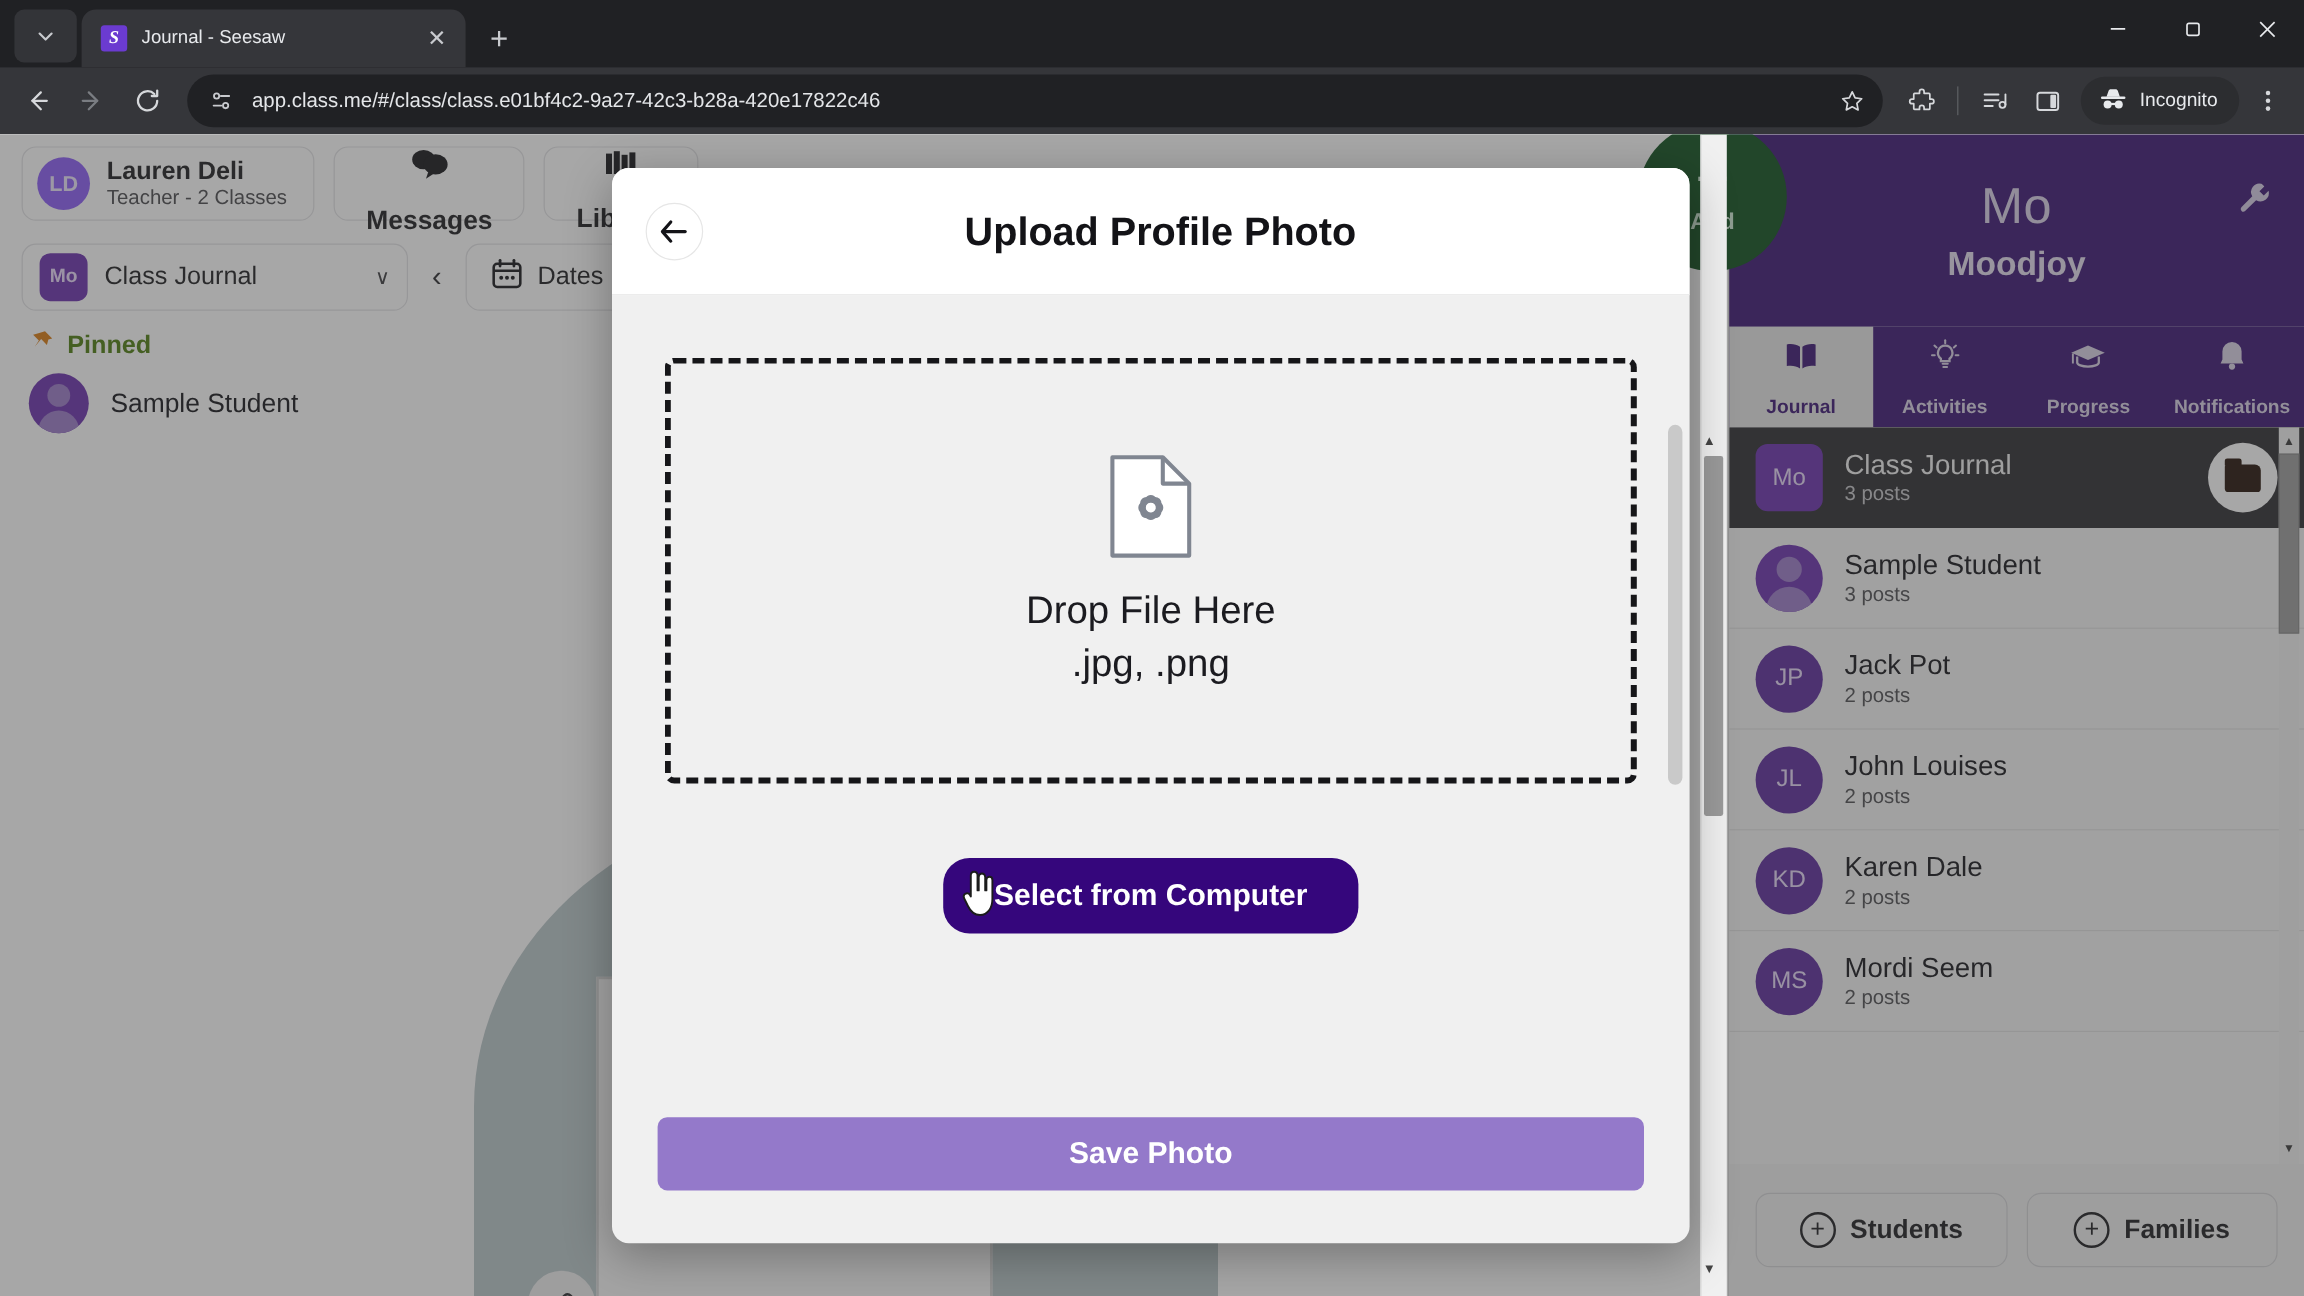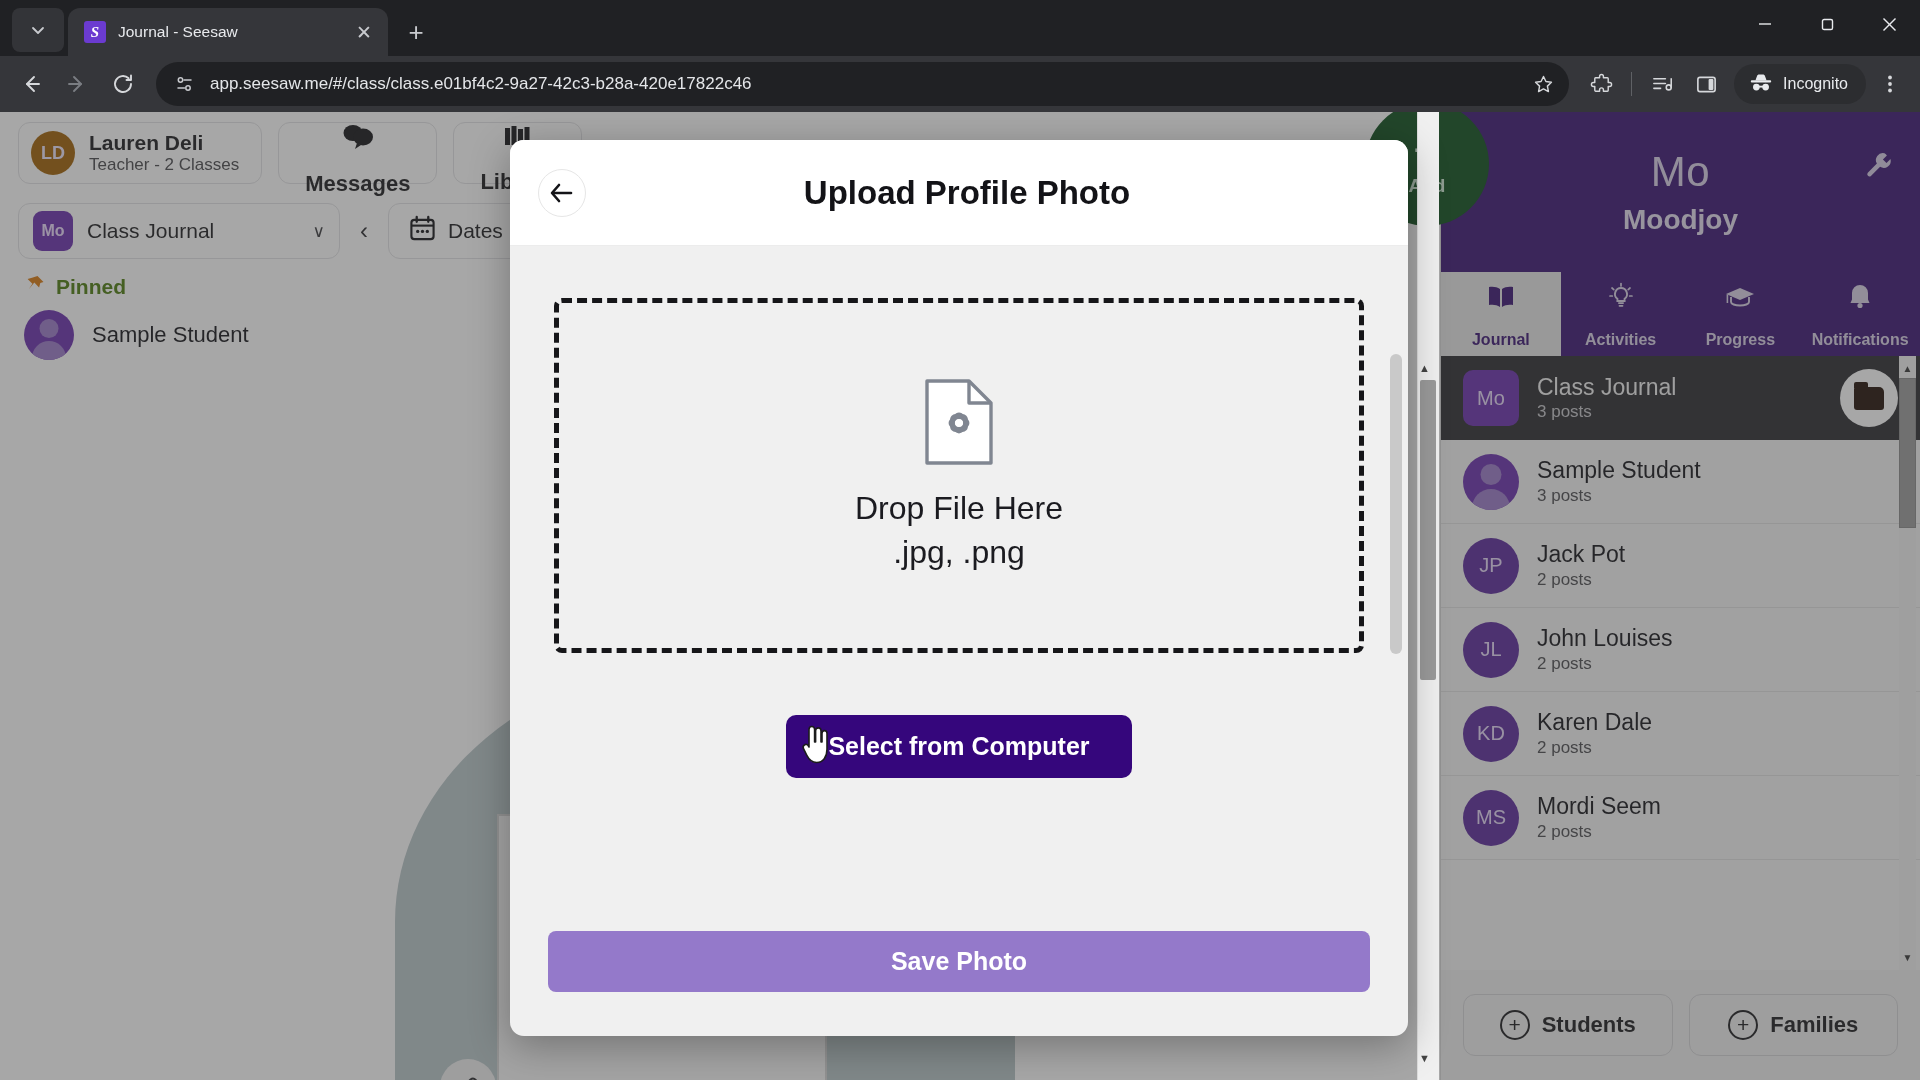--- a/index.html
+++ b/index.html
@@ -95,21 +95,21 @@
   .app-topbar {
     height: 82px; display: flex; align-items: center; gap: 16px; padding: 10px 18px;
     background:#fff;
   }
   .chip {
     display: flex; align-items: center; gap: 14px;
     border: 1px solid #e2e2e5; border-radius: 12px;
     padding: 8px 22px 8px 12px; height: 62px; background:#fff;
   }
   .avatar-ld {
-    width: 44px; height: 44px; border-radius: 50%; background: #a16207;
+    width: 44px; height: 44px; border-radius: 50%; background: #8b5cf6;
     color: #ece4fb; font-size: 18px; font-weight: bold;
     display:flex; align-items:center; justify-content:center; flex-shrink:0;
   }
   .chip-name { font-size: 21px; font-weight: bold; color: #1d1d1f; line-height:1.15; }
   .chip-sub { font-size: 17px; color: #4a4a4e; line-height:1.2; }
   .chip-btn { display:flex; align-items:center; gap:14px; border:1px solid #e2e2e5;
     border-radius:12px; height:62px; padding: 0 26px; font-size:22px; font-weight:bold;
     color:#1d1d1f; background:#fff; white-space:nowrap;flex-direction:column; }
 
   .app-subbar { height: 74px; display:flex; align-items:center; gap: 14px; padding: 0 18px; }
@@ -260,21 +260,21 @@
   .dropzone {
     border: 5px dashed #161619; border-radius: 8px;
     height: 355px; display:flex; flex-direction:column;
     align-items:center; justify-content:center; gap: 2px;
   }
   .file-glyph { width: 70px; height: 88px; position: relative; margin-bottom: 20px; }
   .dz-line1 { font-size: 32px; color: #1b1b20; line-height: 1.3; }
   .dz-line2 { font-size: 32px; color: #1b1b20; line-height: 1.3; }
   .btn-select {
     display:block; margin: 62px auto 0 auto;
-    background: #35067c; color: #fff; border: none; border-radius: 10px;
+    background: #35067c; color: #fff; border: none; border-radius: 22px;
     font-size: 25px; font-weight: bold; padding: 17px 42px;
     font-family: "Liberation Sans", sans-serif;
   }
   .modal-foot { padding: 0 38px 44px 38px; }
   .btn-save {
     width: 100%; background: #9479ca; color:#fff; border:none; border-radius: 8px;
     font-size: 25px; font-weight: bold; padding: 16px 0;
     font-family: "Liberation Sans", sans-serif;
   }
   .modal-scroll { position:absolute; right: 6px; top: 108px; width: 12px; height: 300px;
@@ -342,21 +342,21 @@
 
     <div class="omnibox">
       <span class="omni-icon">
         <svg width="20" height="20" viewBox="0 0 20 20">
           <circle cx="5.5" cy="6" r="2.2" stroke="#c8cace" stroke-width="1.5" fill="none"></circle>
           <line x1="9" y1="6" x2="16" y2="6" stroke="#c8cace" stroke-width="1.5" stroke-linecap="round"></line>
           <circle cx="13" cy="14" r="2.2" stroke="#c8cace" stroke-width="1.5" fill="none"></circle>
           <line x1="9.5" y1="14" x2="3" y2="14" stroke="#c8cace" stroke-width="1.5" stroke-linecap="round"></line>
         </svg>
       </span>
-      <span class="omni-url">app.seesaw.me/#/class/class.e01bf4c2-9a27-42c3-b28a-420e17822c46</span>
+      <span class="omni-url">app.class.me/#/class/class.e01bf4c2-9a27-42c3-b28a-420e17822c46</span>
       <span class="omni-right">
         <span class="tb-icon">
           <svg width="21" height="21" viewBox="0 0 22 22">
               <path d="M11 2.6l2.55 5.3 5.75.78-4.2 4.03 1.05 5.72L11 15.7l-5.15 2.73 1.05-5.72-4.2-4.03 5.75-.78z" stroke="#d6d8db" stroke-width="1.5" fill="none" stroke-linejoin="round"></path>
             </svg>
         </span>
       </span>
     </div>
 
     <div class="tb-icon">

